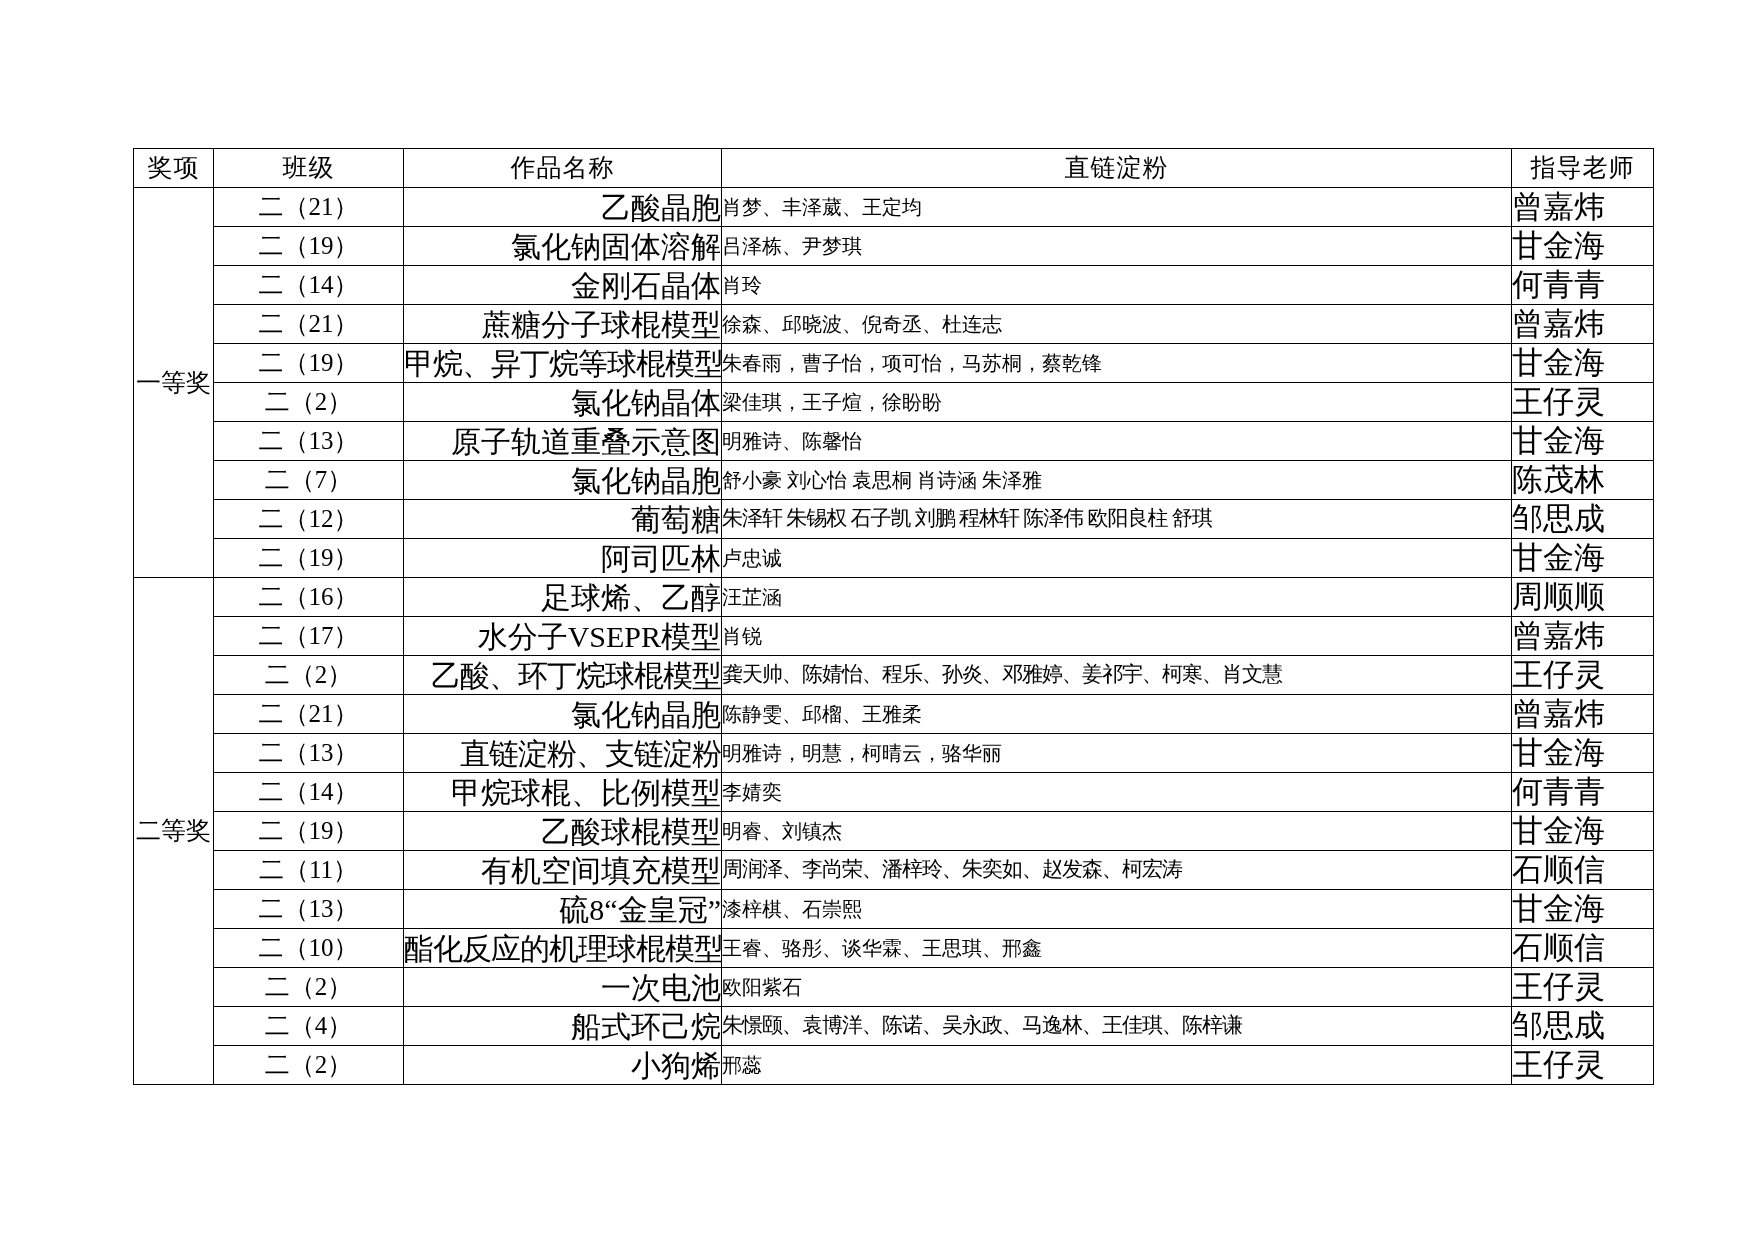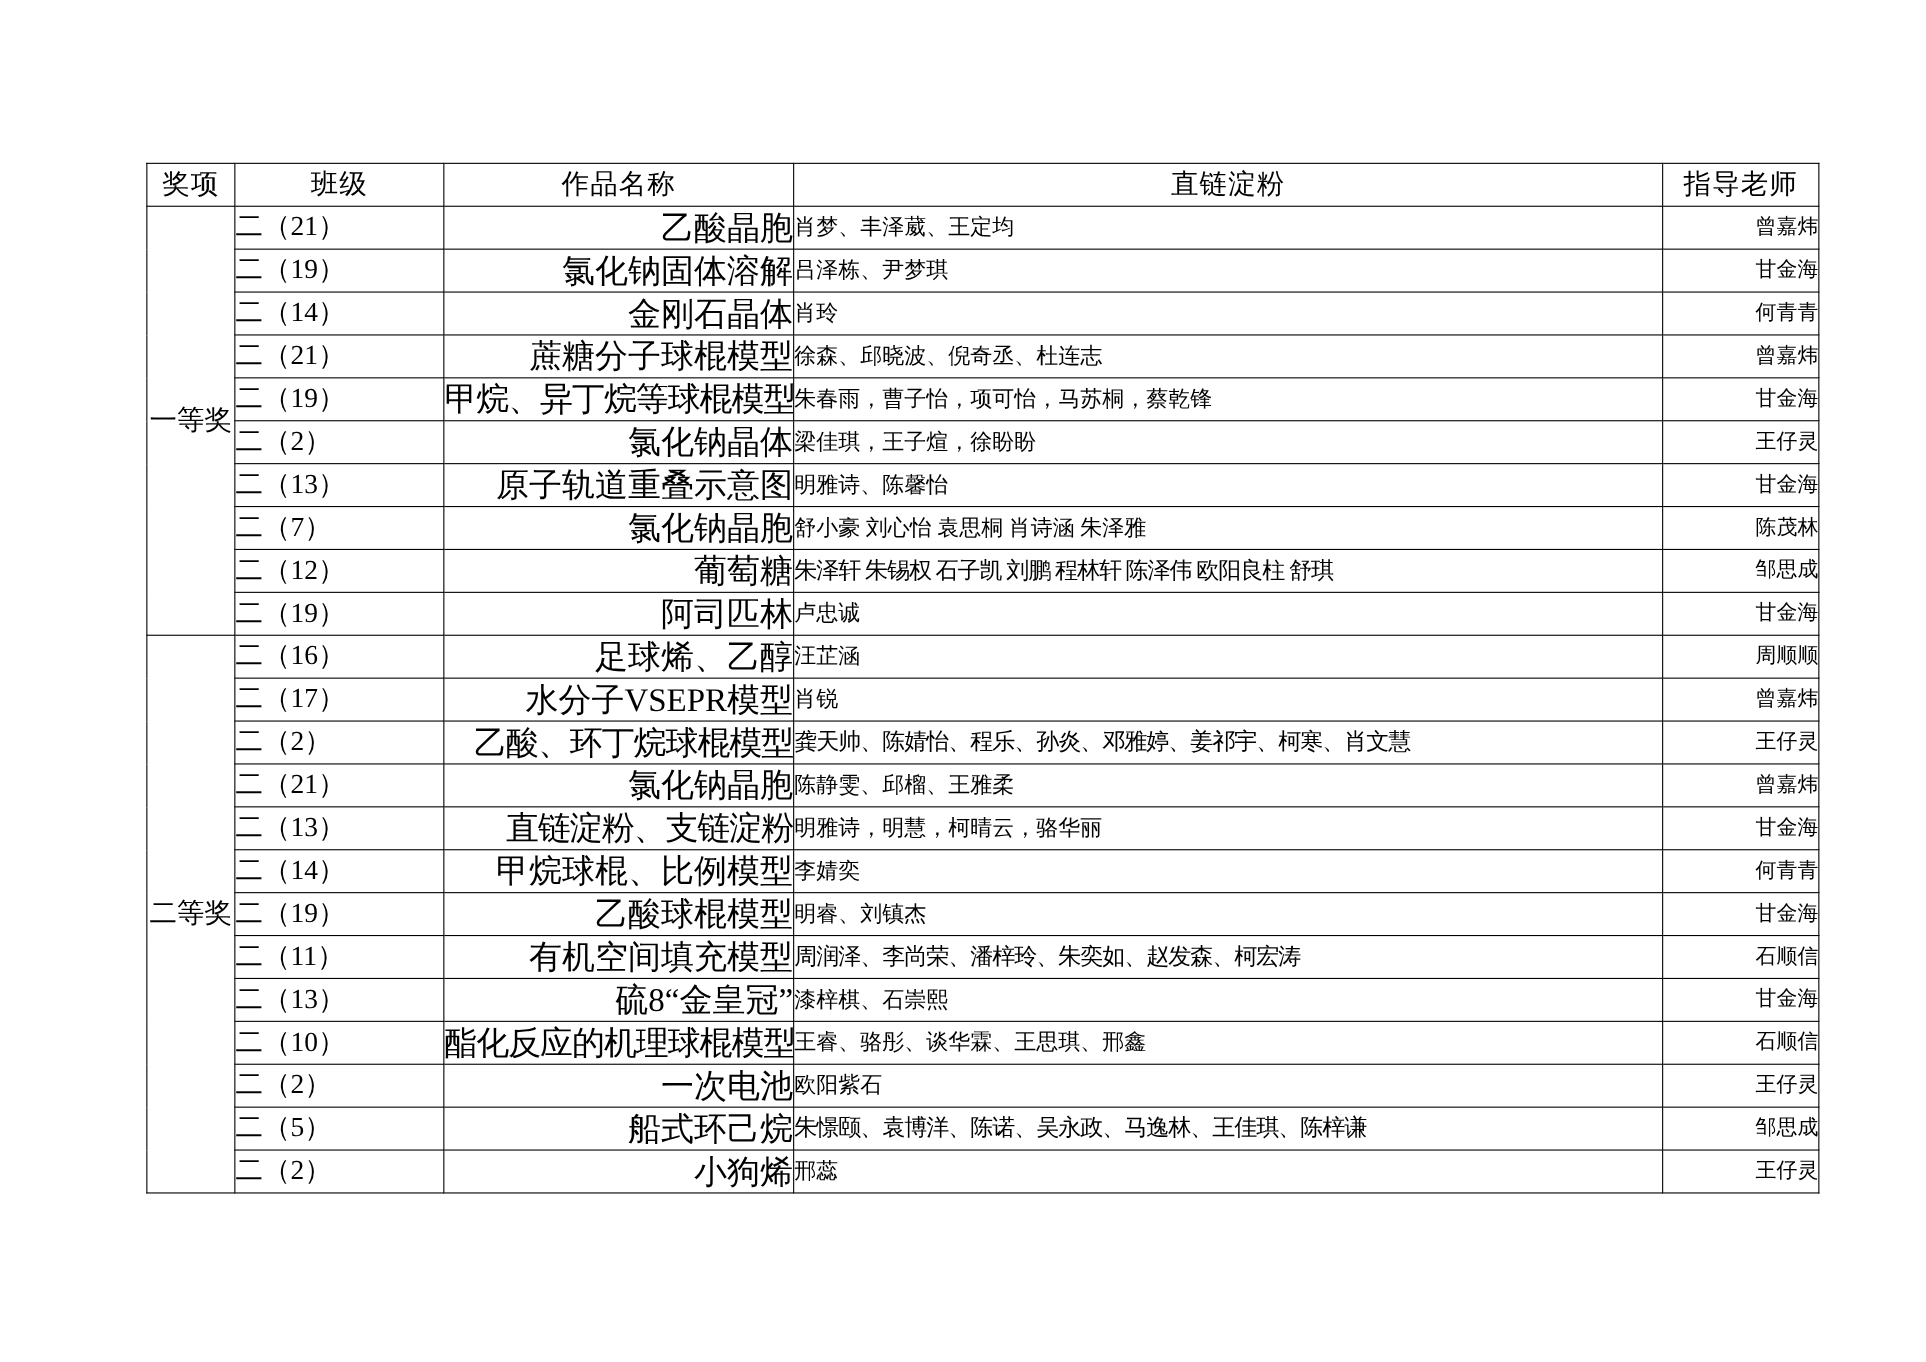--- a/index.html
+++ b/index.html
@@ -54,41 +54,41 @@
     height: 44px;
     letter-spacing: 1px;
   }
   td.award-cell {
     text-align: center;
     font-size: 25px;
     letter-spacing: 0px;
     padding: 0 2px;
   }
   td.class-cell {
-    text-align: left;
+    text-align: center;
     font-size: 25px;
   }
   td.title-cell {
     text-align: right;
     padding-left: 8px;
     font-size: 30px;
     white-space: nowrap;
     overflow: hidden;
     margin-top: 24px;
   }
   td.people-cell {
     text-align: left;
     padding-left: 8px;
     font-size: 20px;
     white-space: nowrap;
     overflow: hidden;
   }
   td.teacher-cell {
-    text-align: right;
-    font-size: 19px;
+    text-align: left;
+    font-size: 31px;
   }
   
   td.title-cell.tight { letter-spacing: -1px; }
   td.people-cell.tight { letter-spacing: -1px; font-size: 21px; }
 </style>
 </head>
 <body>
 
 <div class="page">
   <div class="table-wrap">
@@ -234,21 +234,21 @@
           <td class="people-cell">王睿、骆彤、谈华霖、王思琪、邢鑫</td>
           <td class="teacher-cell">石顺信</td>
         </tr>
         <tr>
           <td class="class-cell">二（2）</td>
           <td class="title-cell">一次电池</td>
           <td class="people-cell">欧阳紫石</td>
           <td class="teacher-cell">王仔灵</td>
         </tr>
         <tr>
-          <td class="class-cell">二（5）</td>
+          <td class="class-cell">二（4）</td>
           <td class="title-cell">船式环己烷</td>
           <td class="people-cell tight">朱憬颐、袁博洋、陈诺、吴永政、马逸林、王佳琪、陈梓谦</td>
           <td class="teacher-cell">邹思成</td>
         </tr>
         <tr>
           <td class="class-cell">二（2）</td>
           <td class="title-cell">小狗烯</td>
           <td class="people-cell">邢蕊</td>
           <td class="teacher-cell">王仔灵</td>
         </tr>

